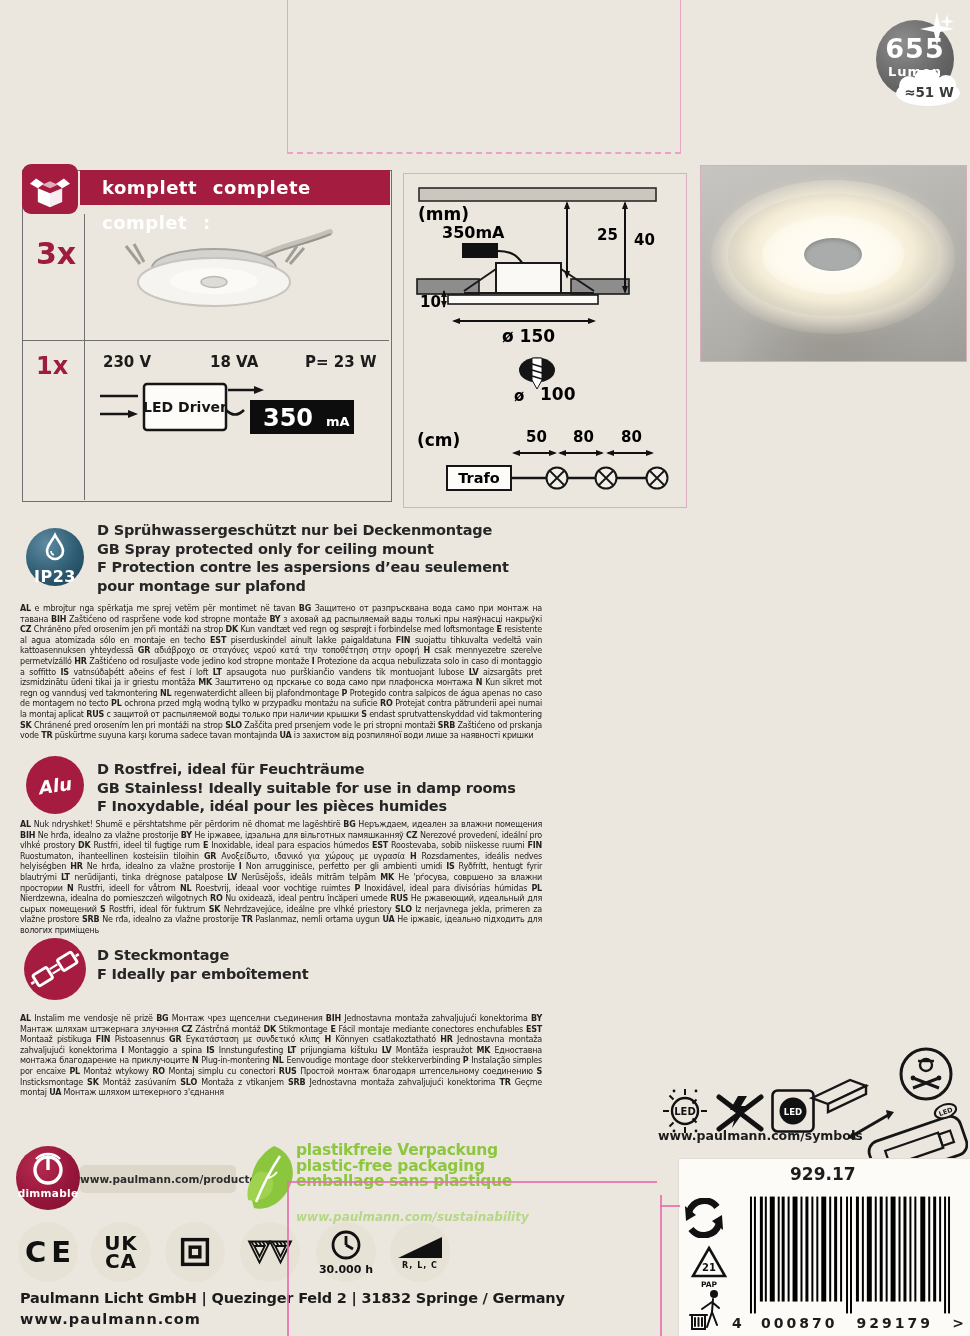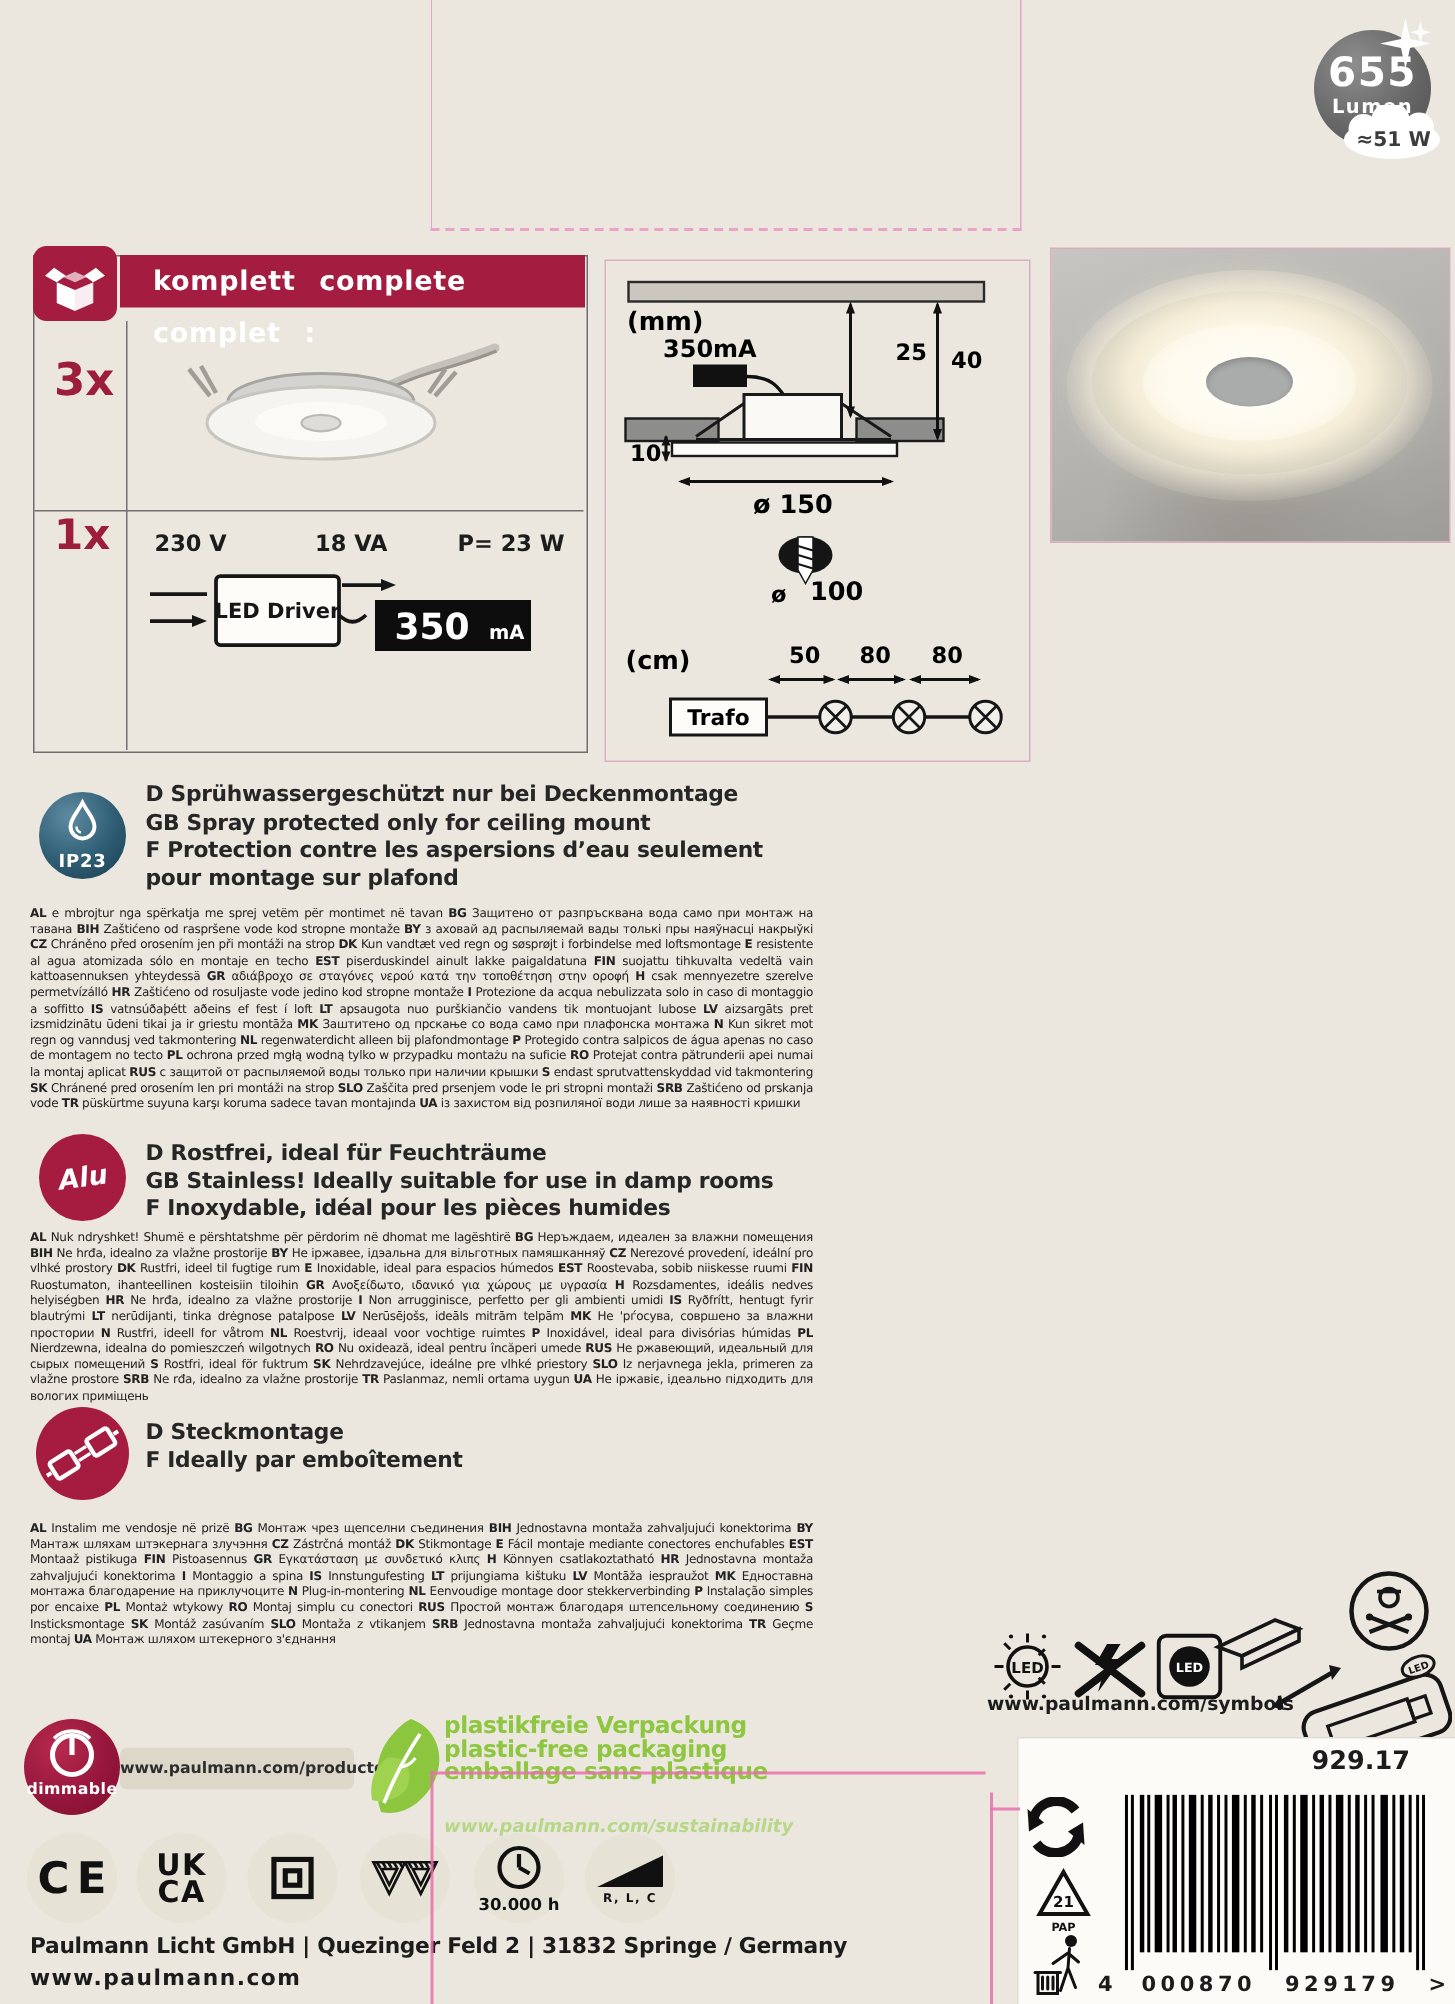--- a/index.html
+++ b/index.html
@@ -56,21 +56,21 @@
       <polygon points="26,28 40,22 40,38 26,44" fill="#fff" opacity=".92"></polygon>
       <polygon points="12,22 3,17 10,11 19,17" fill="#fff"></polygon>
       <polygon points="40,22 49,17 42,11 33,17" fill="#fff"></polygon>
     </svg>
   </div>
   <div class="abs redbg" style="left:80px;top:170px;width:310px;height:35px;">
     <div class="b" style="color:#fff;font-size:18px;line-height:35px;padding-left:22px;letter-spacing:.5px;word-spacing:9px;">komplett complete complet :</div>
   </div>
 
   <div class="abs b red" style="left:36px;top:236px;font-size:30px;">3x</div>
-  <div class="abs b red" style="left:36px;top:340px;font-size:28px;">1x</div>
+  <div class="abs b red" style="left:36px;top:352px;font-size:24px;">1x</div>
 
   <svg class="abs" style="left:100px;top:222px;" width="238" height="102" viewBox="0 0 238 102">
     <path d="M150,40 C178,24 200,22 230,10" stroke="#c4c1ba" stroke-width="6" fill="none" stroke-linecap="round"></path>
     <path d="M150,42 C178,26 202,24 231,12" stroke="#97948e" stroke-width="2" fill="none"></path>
     <path d="M40,42 L26,24 M44,40 L34,22" stroke="#a09d97" stroke-width="3" fill="none"></path>
     <path d="M190,42 L204,26 M186,40 L197,24" stroke="#a09d97" stroke-width="3" fill="none"></path>
     <ellipse cx="114" cy="46" rx="62" ry="19" fill="#d4d3cf" stroke="#a6a4a0" stroke-width="2"></ellipse>
     <ellipse cx="114" cy="49" rx="50" ry="14" fill="#c2c1bd"></ellipse>
     <ellipse cx="114" cy="60" rx="76" ry="24" fill="#f5f4f0" stroke="#c8c5bf" stroke-width="2"></ellipse>
     <ellipse cx="114" cy="59" rx="44" ry="13" fill="#fbfaf7"></ellipse>
@@ -175,21 +175,21 @@
     <div class="abs" style="left:103px;top:72px;width:58px;height:33px;border-radius:50%;
          background:#a9acab;box-shadow:inset 0 2px 4px rgba(0,0,0,.2);"></div>
   </div>
 
   <div class="abs" style="left:26px;top:528px;width:58px;height:58px;border-radius:50%;text-align:center;
               background:radial-gradient(circle at 35% 28%, #5e8ba2, #2e5c72 55%, #1b3e50);">
     <svg width="58" height="34" viewBox="0 0 58 34" style="margin-top:3px;">
       <path d="M29,4 C25.5,11 21,14.5 21,20 a8,8 0 0 0 16,0 C37,14.5 32.5,11 29,4 Z" fill="none" stroke="#fff" stroke-width="2.6"></path>
       <path d="M25,20 a4,4 0 0 0 3,4" fill="none" stroke="#fff" stroke-width="1.6"></path>
     </svg>
-    <div class="b" style="color:#fff;font-size:12px;margin-top:-2px;letter-spacing:.5px;">IP23</div>
+    <div class="b" style="color:#fff;font-size:16px;margin-top:-2px;letter-spacing:.5px;">IP23</div>
   </div>
   <div class="abs" style="left:97px;top:521px;width:440px;">
     <div class="featline">D Sprühwassergeschützt nur bei Deckenmontage</div>
     <div class="featline">GB Spray protected only for ceiling mount</div>
     <div class="featline">F Protection contre les aspersions d’eau seulement</div>
     <div class="featline">pour montage sur plafond</div>
   </div>
   <div class="abs finetext" style="left:20px;top:604px;width:522px;"><b>AL</b> e mbrojtur nga spërkatja me sprej vetëm për montimet në tavan <b>BG</b> Защитено от разпръсквана вода само при монтаж на тавана <b>BIH</b> Zaštićeno od raspršene vode kod stropne montaže <b>BY</b> з аховай ад распыляемай вады толькі пры наяўнасці накрыўкі <b>CZ</b> Chráněno před orosením jen při montáži na strop <b>DK</b> Kun vandtæt ved regn og søsprøjt i forbindelse med loftsmontage <b>E</b> resistente al agua atomizada sólo en montaje en techo <b>EST</b> piserduskindel ainult lakke paigaldatuna <b>FIN</b> suojattu tihkuvalta vedeltä vain kattoasennuksen yhteydessä <b>GR</b> αδιάβροχο σε σταγόνες νερού κατά την τοποθέτηση στην οροφή <b>H</b> csak mennyezetre szerelve permetvízálló <b>HR</b> Zaštićeno od rosuljaste vode jedino kod stropne montaže <b>I</b> Protezione da acqua nebulizzata solo in caso di montaggio a soffitto <b>IS</b> vatnsúðaþétt aðeins ef fest í loft <b>LT</b> apsaugota nuo purškiančio vandens tik montuojant lubose <b>LV</b> aizsargāts pret izsmidzinātu ūdeni tikai ja ir griestu montāža <b>MK</b> Заштитено од прскање со вода само при плафонска монтажа <b>N</b> Kun sikret mot regn og vanndusj ved takmontering <b>NL</b> regenwaterdicht alleen bij plafondmontage <b>P</b> Protegido contra salpicos de água apenas no caso de montagem no tecto <b>PL</b> ochrona przed mgłą wodną tylko w przypadku montażu na suficie <b>RO</b> Protejat contra pătrunderii apei numai la montaj aplicat <b>RUS</b> с защитой от распыляемой воды только при наличии крышки <b>S</b> endast sprutvattenskyddad vid takmontering <b>SK</b> Chránené pred orosením len pri montáži na strop <b>SLO</b> Zaščita pred prsenjem vode le pri stropni montaži <b>SRB</b> Zaštićeno od prskanja vode <b>TR</b> püskürtme suyuna karşı koruma sadece tavan montajında <b>UA</b> із захистом від розпиляної води лише за наявності кришки</div>
 
   <div class="abs" style="left:26px;top:756px;width:58px;height:58px;border-radius:50%;background:#a61c40;display:flex;align-items:center;justify-content:center;">
@@ -333,21 +333,21 @@
       <rect x="136" y="96" width="12" height="12" fill="none" stroke="#161616" stroke-width="2.2"></rect>
       <ellipse cx="150" cy="76" rx="11" ry="6.5" fill="#ece7de" stroke="#161616" stroke-width="2"></ellipse>
       <text x="150" y="79" text-anchor="middle" font-size="6.5" font-weight="bold" fill="#161616">LED</text>
       <path d="M64,108 l-18,6" stroke="#161616" stroke-width="2.2"></path>
       <ellipse cx="36" cy="117" rx="12" ry="7.5" fill="#ece7de" stroke="#161616" stroke-width="2"></ellipse>
       <text x="36" y="120" text-anchor="middle" font-size="6.5" font-weight="bold" fill="#161616">230V</text>
     </g>
   </svg>
 
   <div class="abs" style="left:678px;top:1158px;width:292px;height:178px;background:#fcfbf8;border-left:1px solid #e2ddd4;border-top:1px solid #e2ddd4;"></div>
-  <div class="abs b" style="left:790px;top:1164px;width:150px;text-align:right;font-size:17px;z-index:3;">929.17</div>
+  <div class="abs b" style="left:790px;top:1164px;width:150px;text-align:left;font-size:17px;z-index:3;">929.17</div>
 
   <svg class="abs" style="left:684px;top:1198px;z-index:3;" width="40" height="40" viewBox="0 0 40 40">
     <path d="M33,9 A16,16 0 0 0 5,14" fill="none" stroke="#111" stroke-width="6.5"></path>
     <polygon points="1,8 12,17 2,23" fill="#111"></polygon>
     <path d="M7,31 A16,16 0 0 0 35,26" fill="none" stroke="#111" stroke-width="6.5"></path>
     <polygon points="39,32 28,23 38,17" fill="#111"></polygon>
   </svg>
   <svg class="abs" style="left:690px;top:1244px;z-index:3;" width="38" height="46" viewBox="0 0 38 46">
     <path d="M19,4 L35,32 H3 Z" fill="none" stroke="#111" stroke-width="2.6"></path>
     <text x="19" y="27" text-anchor="middle" font-size="10" font-weight="bold" fill="#111">21</text>

